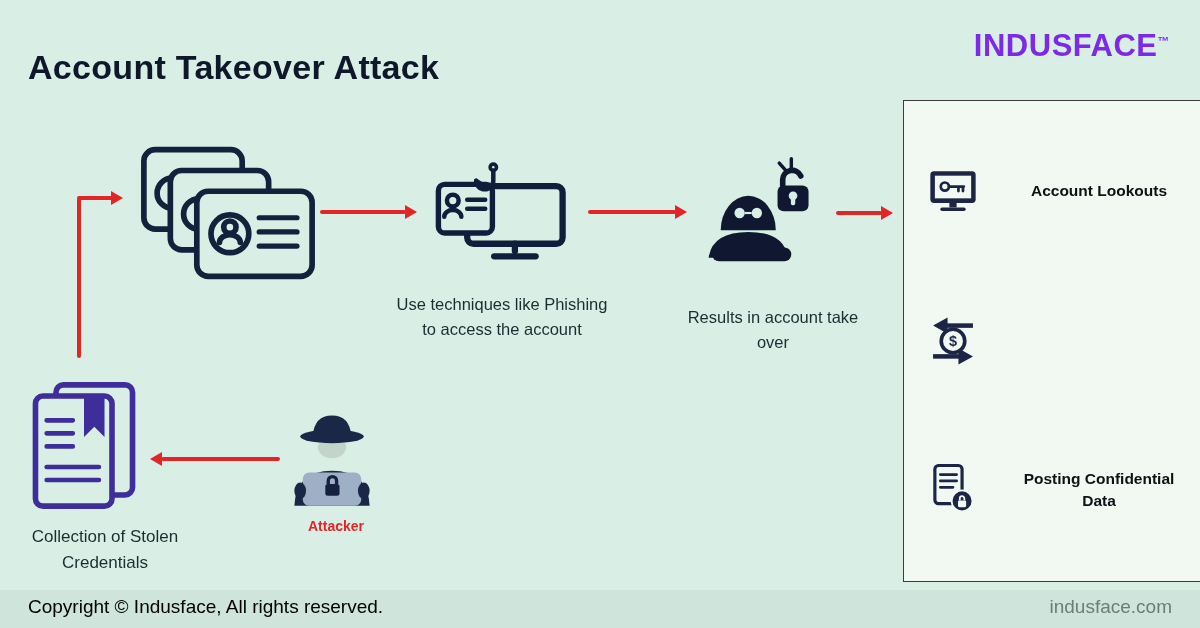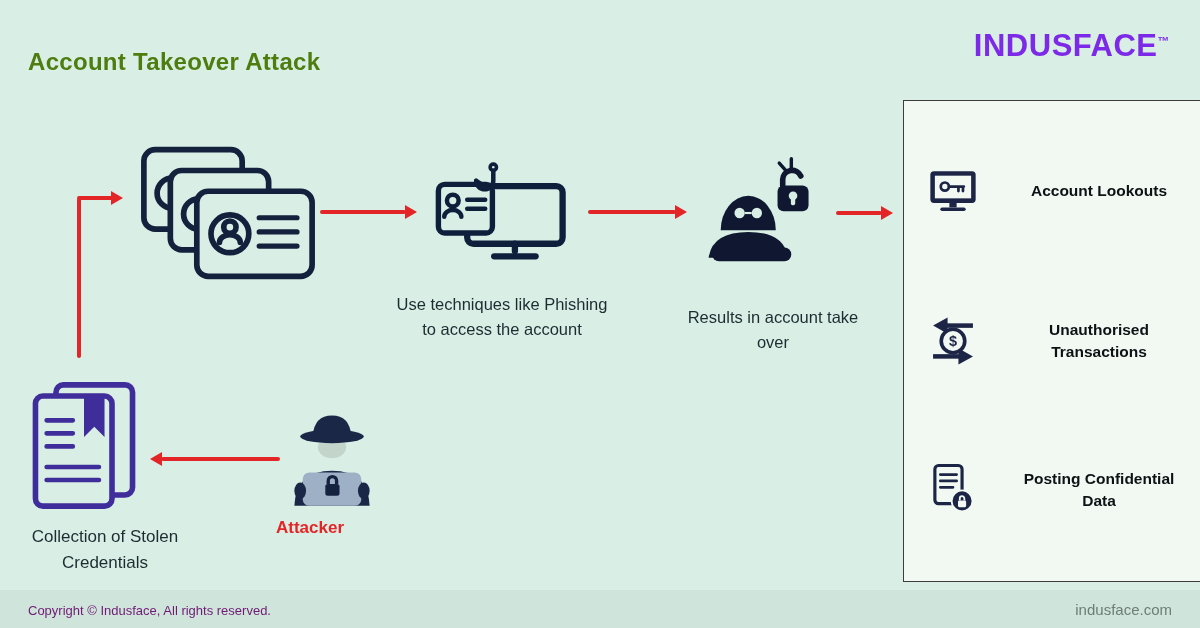--- a/index.html
+++ b/index.html
@@ -11,34 +11,34 @@
     --ink:#16242b;
     --panelbg:#f2f9f3;
   }
   *{box-sizing:border-box;}
   html,body{margin:0;padding:0;background:#eee;}
   #canvas{
     position:relative;width:1200px;height:628px;background:var(--bg);
     font-family:"Liberation Sans", sans-serif;overflow:hidden;
   }
   .page-title{
-    position:absolute;left:28px;top:48px;font-size:24px;font-weight:800;
-    color:#4d7c0f;letter-spacing:.3px;
+    position:absolute;left:28px;top:48px;font-size:34px;font-weight:800;
+    color:#0f172a;letter-spacing:.3px;
   }
   .brand-logo{
     position:absolute;right:30px;top:28px;font-size:31px;font-weight:800;
     color:var(--purple);letter-spacing:.5px;
   }
   .brand-logo .tm{font-size:12px;vertical-align:super;font-weight:700;}
   .step-label{
     position:absolute;text-align:center;font-size:16.5px;line-height:1.5;
     color:#1d2c31;
   }
   .attacker-label{
-    position:absolute;text-align:left;font-size:17px;font-weight:700;color:var(--red);
+    position:absolute;text-align:center;font-size:14px;font-weight:700;color:var(--red);
   }
   
   .hline{position:absolute;height:3.5px;background:var(--red);border-radius:2px;}
   .vline{position:absolute;width:3.5px;background:var(--red);border-radius:2px;}
   .ah-right{position:absolute;width:0;height:0;border-top:7px solid transparent;
     border-bottom:7px solid transparent;border-left:12px solid var(--red);}
   .ah-left{position:absolute;width:0;height:0;border-top:7px solid transparent;
     border-bottom:7px solid transparent;border-right:12px solid var(--red);}
   
   .icon-abs{position:absolute;}
@@ -50,22 +50,22 @@
     padding:16px 8px;
   }
   .panel-row{display:flex;align-items:center;flex:1;}
   .panel-icon{width:82px;display:flex;justify-content:center;align-items:center;}
   .panel-label{
     flex:1;text-align:center;font-weight:700;font-size:15.5px;color:#0d1215;
     line-height:1.45;padding:0 12px 0 0;max-width:170px;margin:0 auto;
   }
   
   .footer-band{position:absolute;left:0;right:0;bottom:0;height:38px;background:#cfe4da;}
-  .footer-copy{position:absolute;left:28px;bottom:10px;font-size:13px;color:#701a75;}
-  .footer-site{position:absolute;right:28px;bottom:10px;font-size:15px;color:#6e7d77;}
+  .footer-copy{position:absolute;left:28px;bottom:10px;font-size:19px;color:#000000;}
+  .footer-site{position:absolute;right:28px;bottom:10px;font-size:19px;color:#6e7d77;}
 </style>
 </head>
 <body>
 
 <div id="canvas">
 
   <div class="page-title">Account Takeover Attack</div>
   <div class="brand-logo">
     <span>INDUSFACE</span><span class="tm">™</span>
   </div>
@@ -185,21 +185,20 @@
       <div class="panel-icon">
         <svg width="58" height="58" viewBox="0 0 64 64">
           <path d="M 24 15 H 54" stroke="#1d2547" stroke-width="5" fill="none"></path>
           <polygon points="10,15 26,6 26,24" fill="#1d2547"></polygon>
           <path d="M 10 49 H 40" stroke="#1d2547" stroke-width="5" fill="none"></path>
           <polygon points="54,49 38,40 38,58" fill="#1d2547"></polygon>
           <circle cx="32" cy="32" r="13" fill="#f2f9f3" stroke="#1d2547" stroke-width="4"></circle>
           <text x="32" y="38" text-anchor="middle" font-size="16" font-weight="bold" fill="#1d2547">$</text>
         </svg>
       </div>
-      <div class="panel-label">Unauthorised Transactions</div>
     </div>
 
     <div class="panel-row">
       <div class="panel-icon">
         <svg width="58" height="58" viewBox="0 0 64 64">
           <rect x="12" y="5" width="30" height="42" rx="4" fill="#f2f9f3" stroke="#1d2547" stroke-width="3.5"></rect>
           <path d="M 18 15 H 36 M 18 22 H 36 M 18 29 H 32" stroke="#1d2547" stroke-width="3" fill="none" stroke-linecap="round"></path>
           <circle cx="42" cy="44" r="11.5" fill="#1d2547" stroke="#f2f9f3" stroke-width="2"></circle>
           <rect x="37.5" y="43.5" width="9" height="7.5" rx="1.5" fill="#f2f9f3"></rect>
           <path d="M 39.5 43.5 v -2.2 a 2.5 2.5 0 0 1 5 0 v 2.2" stroke="#f2f9f3" stroke-width="2" fill="none"></path>

